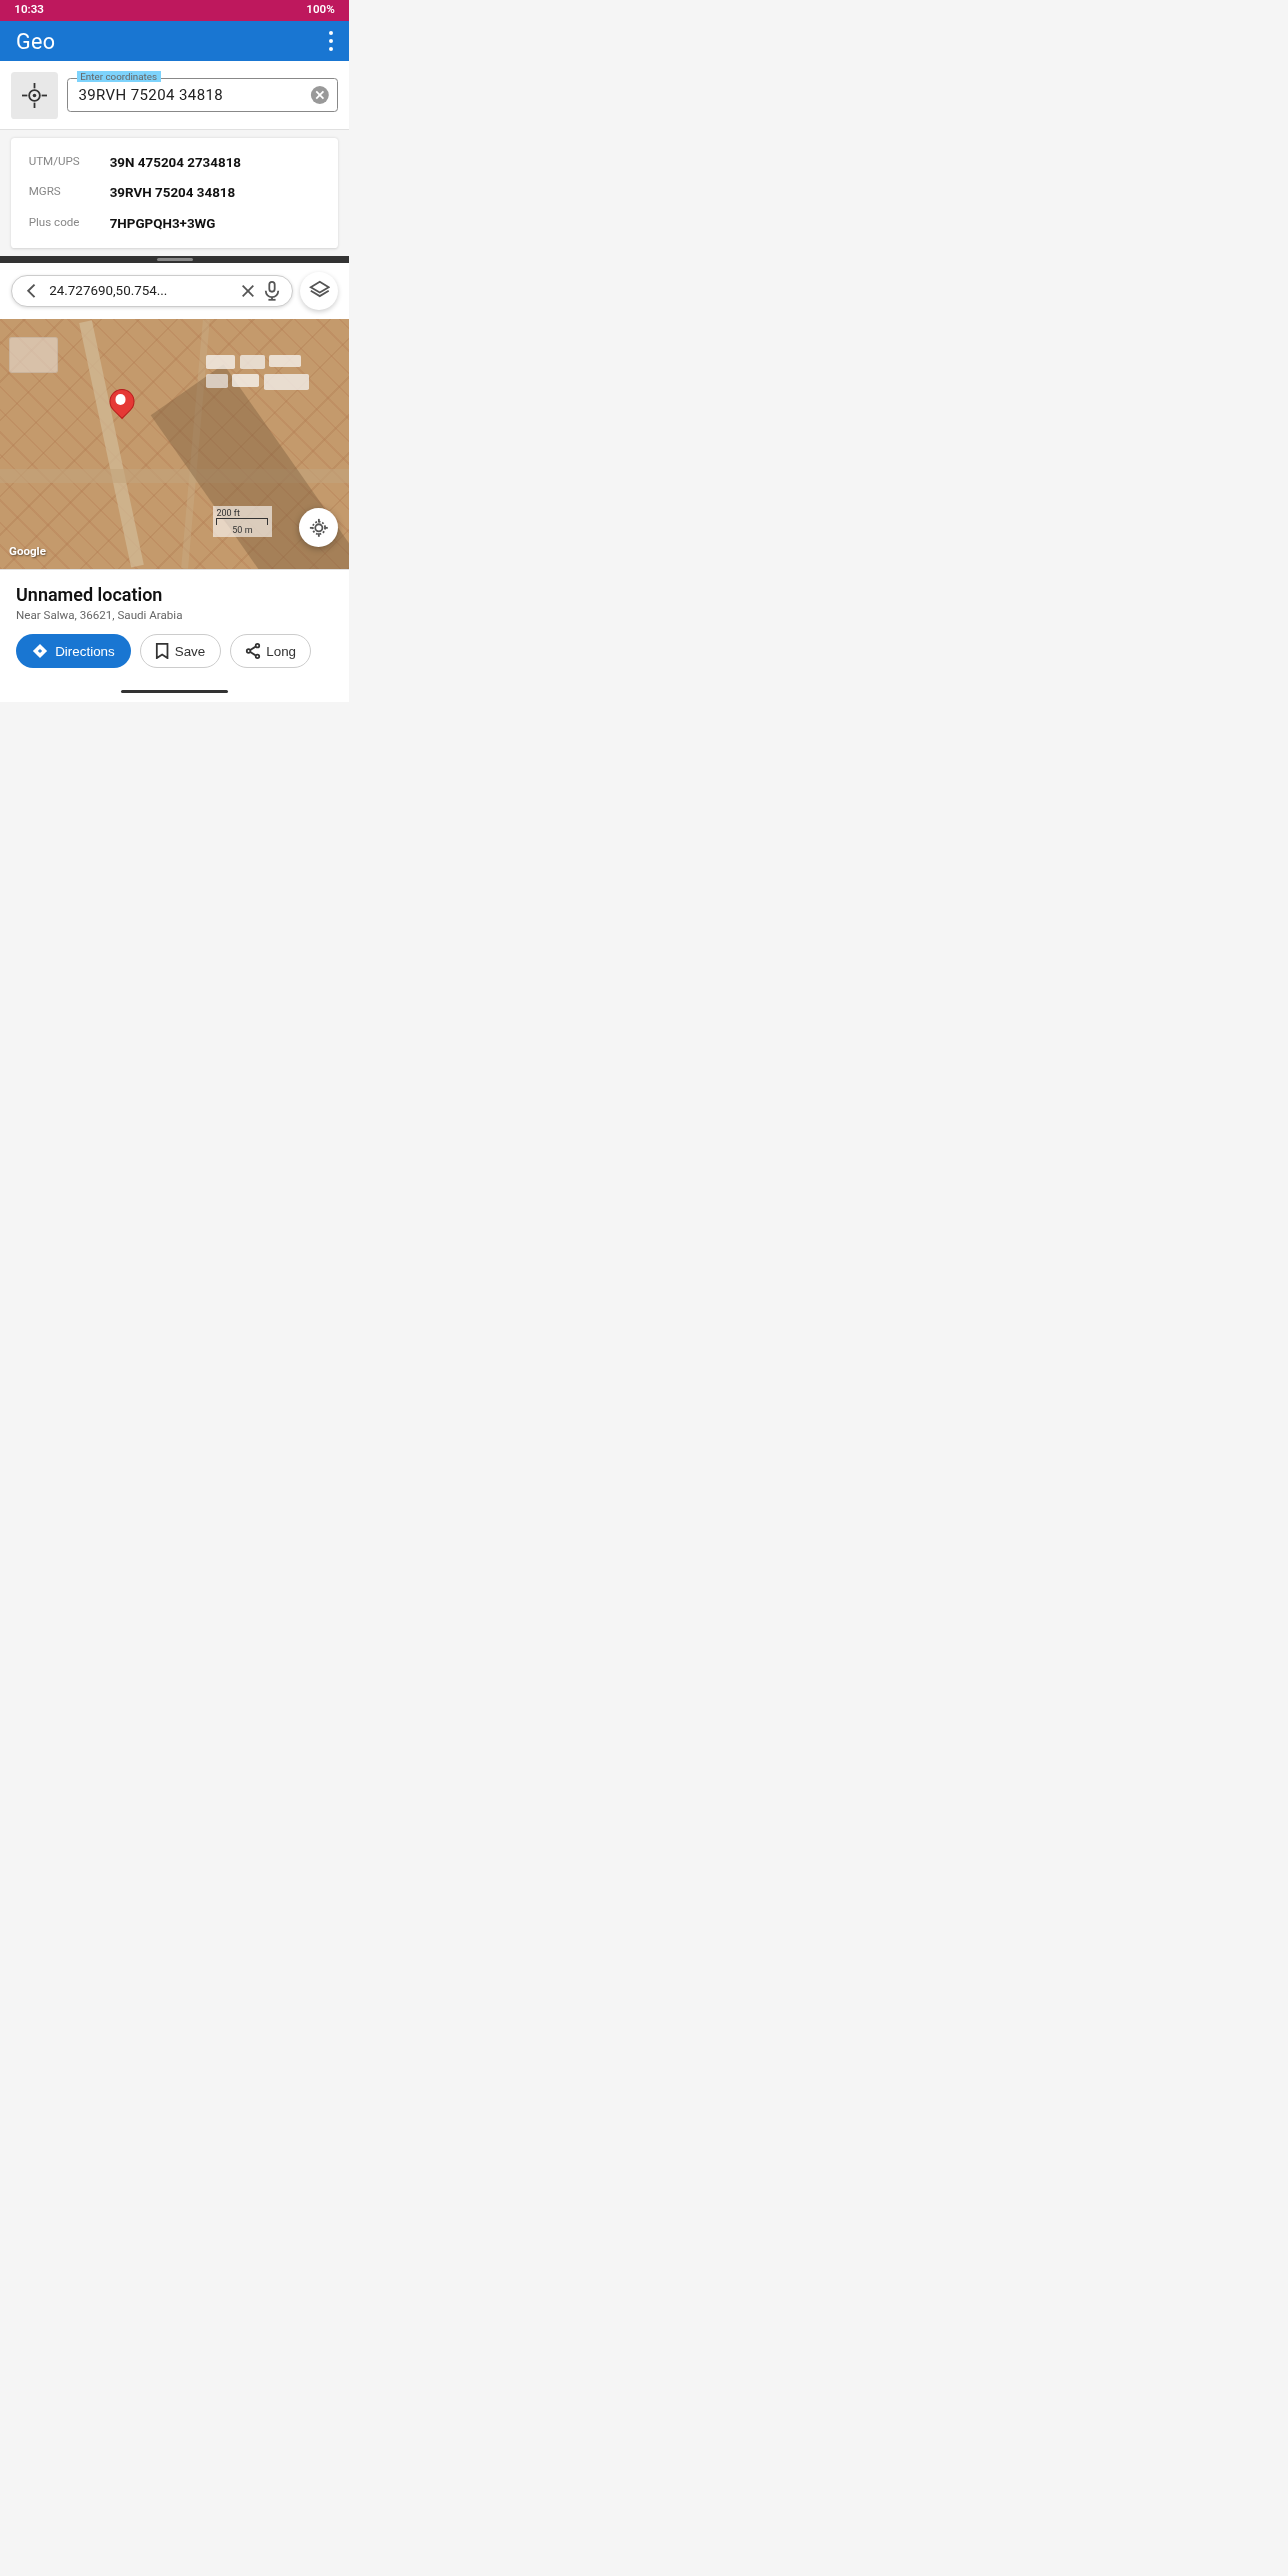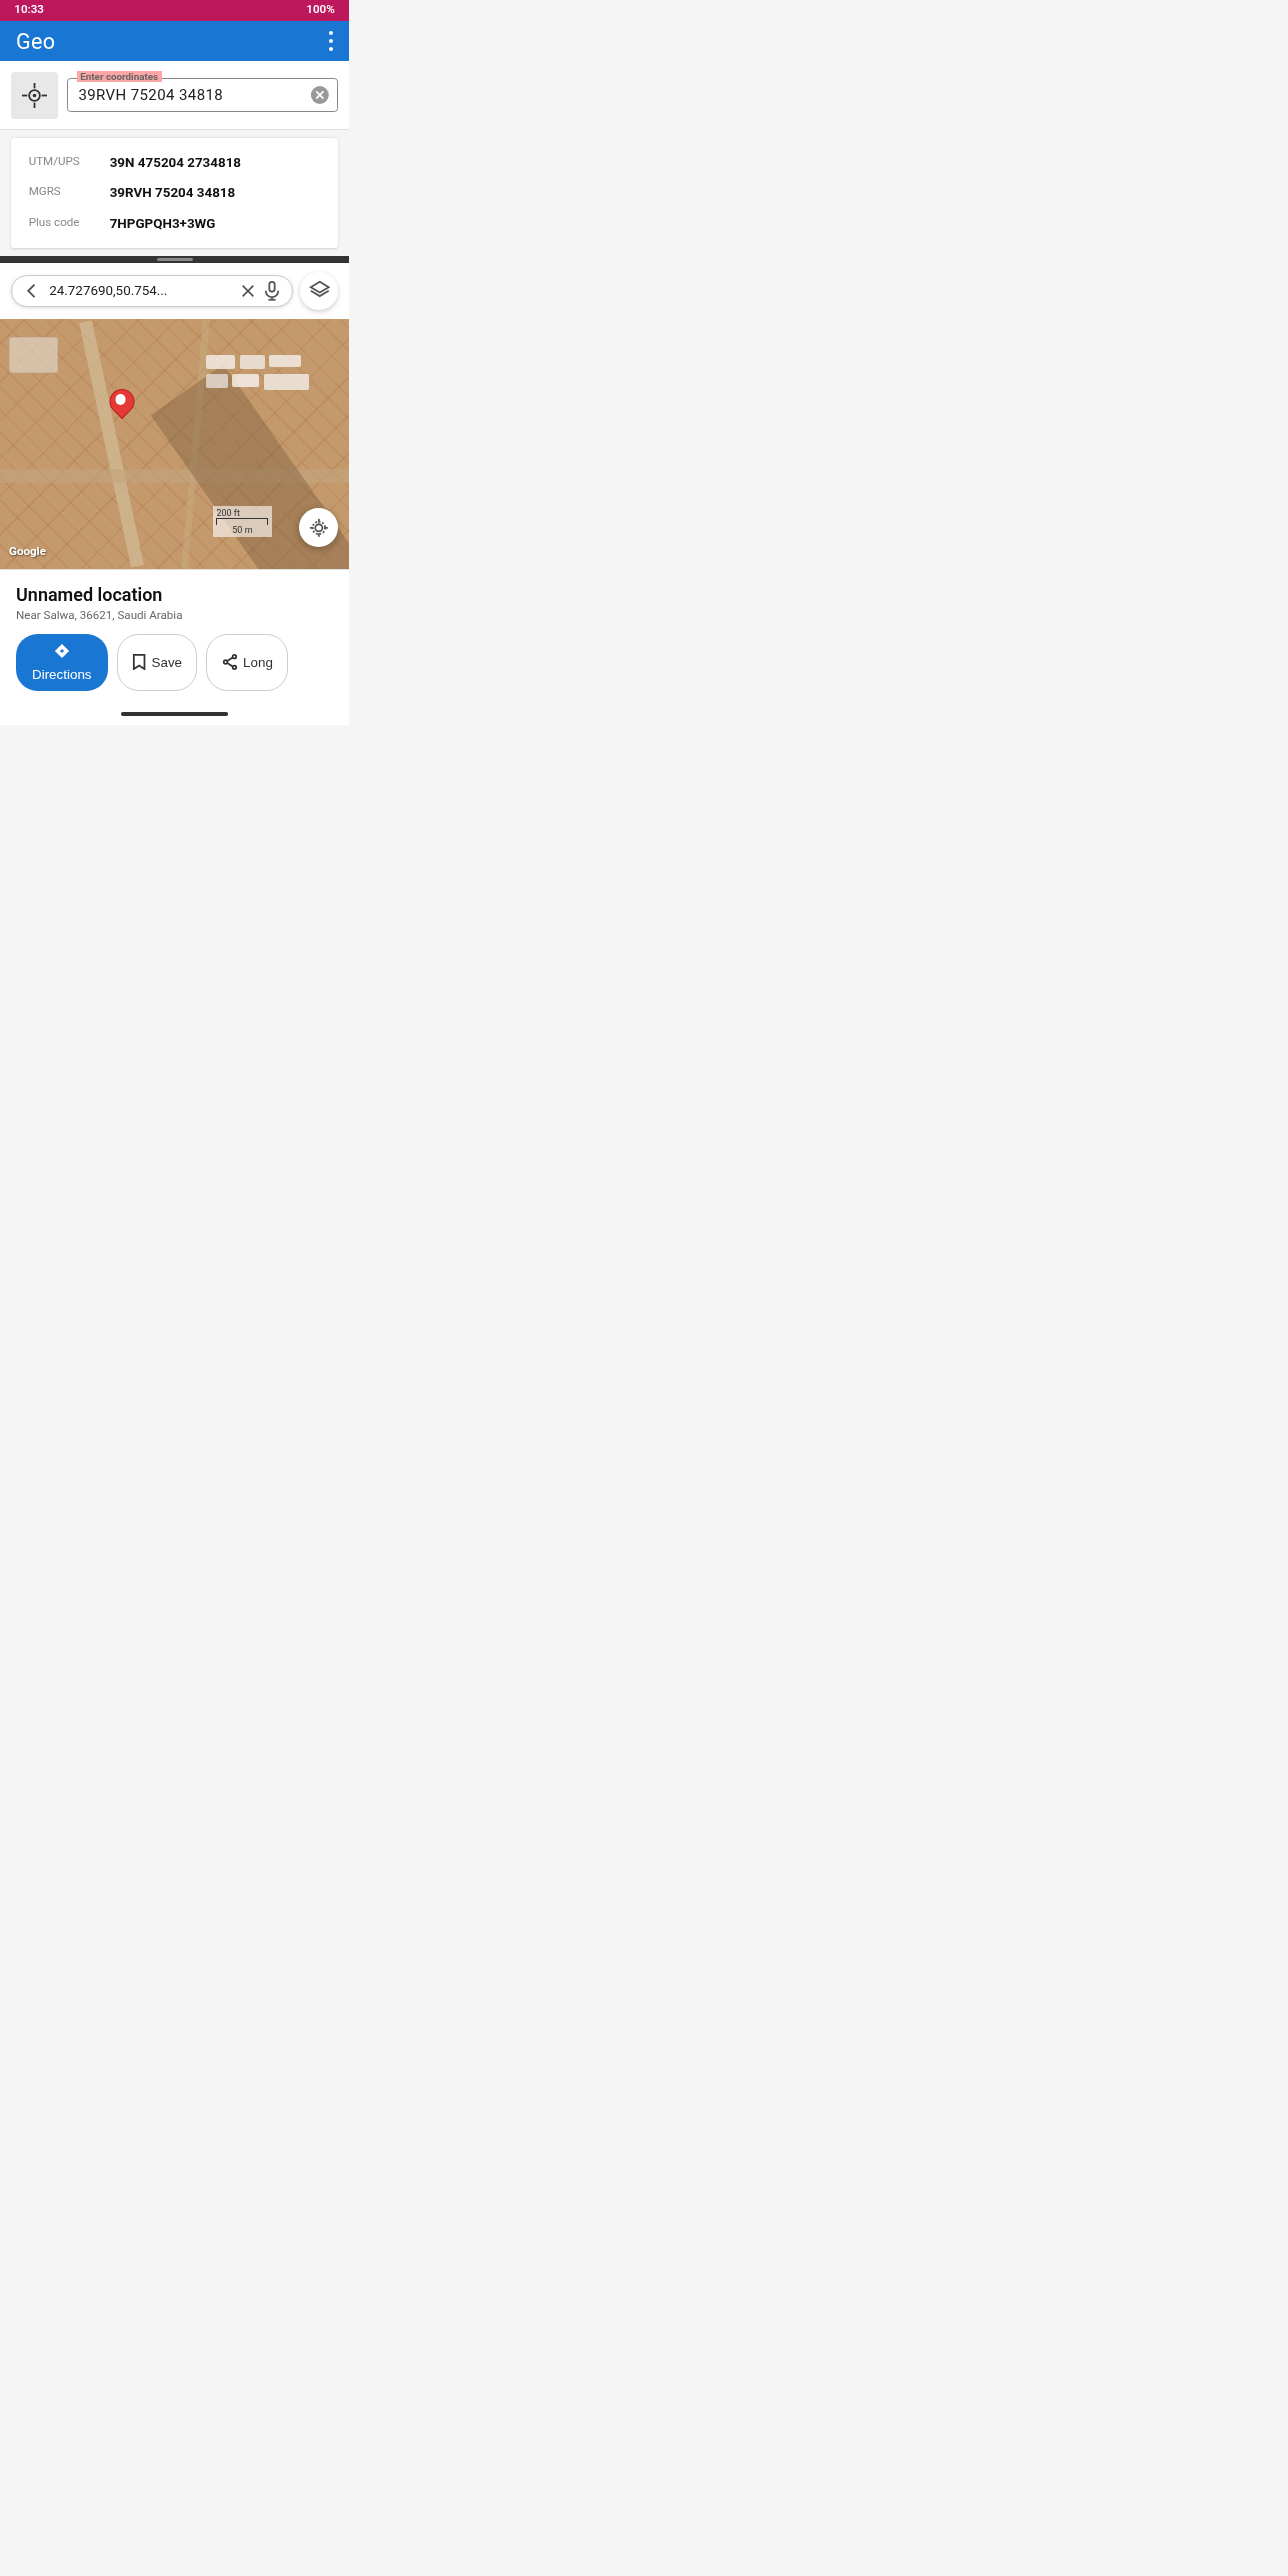--- a/index.html
+++ b/index.html
@@ -84,25 +84,24 @@
       flex: 1;
       border: 1.3px solid #888;
       border-radius: 3.6px;
       position: relative;
       padding: 7.2px 36px 7.2px 10.7px;
     }
     .coord-label {
       position: absolute;
       top: -8px;
       left: 9px;
-      background: #fca5a5;
+      background: #7dd3fc;
       padding: 0 3.6px;
       font-size: 9.8px;
       color: #666;
-      font-weight: bold;
     }
     .coord-value {
       font-size: 15px;
       color: #222;
       letter-spacing: 0.4px;
     }
     .clear-btn {
       position: absolute;
       right: 7.2px;
       top: 50%;
@@ -319,21 +318,20 @@
       color: white;
       border: none;
       border-radius: 21.5px;
       padding: 9px 16px;
       font-size: 13.4px;
       font-weight: 500;
       display: flex;
       align-items: center;
       gap: 7.2px;
       cursor: pointer;
-      flex-direction: column;
     }
     .btn-outline {
       background: white;
       color: #333;
       border: 1.3px solid #ccc;
       border-radius: 21.5px;
       padding: 8px 14.3px;
       font-size: 13.4px;
       font-weight: 500;
       display: flex;

